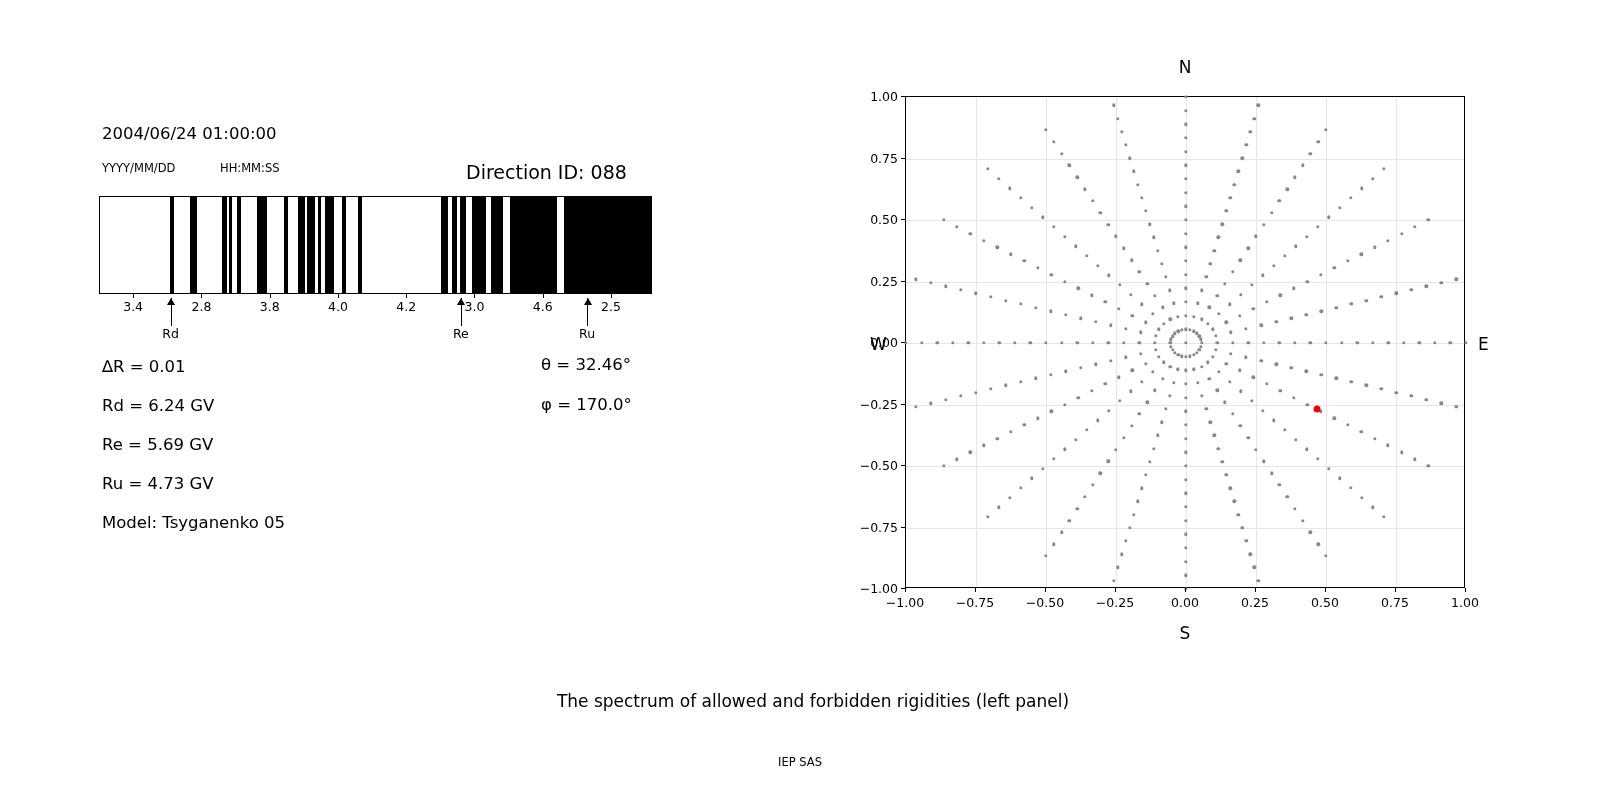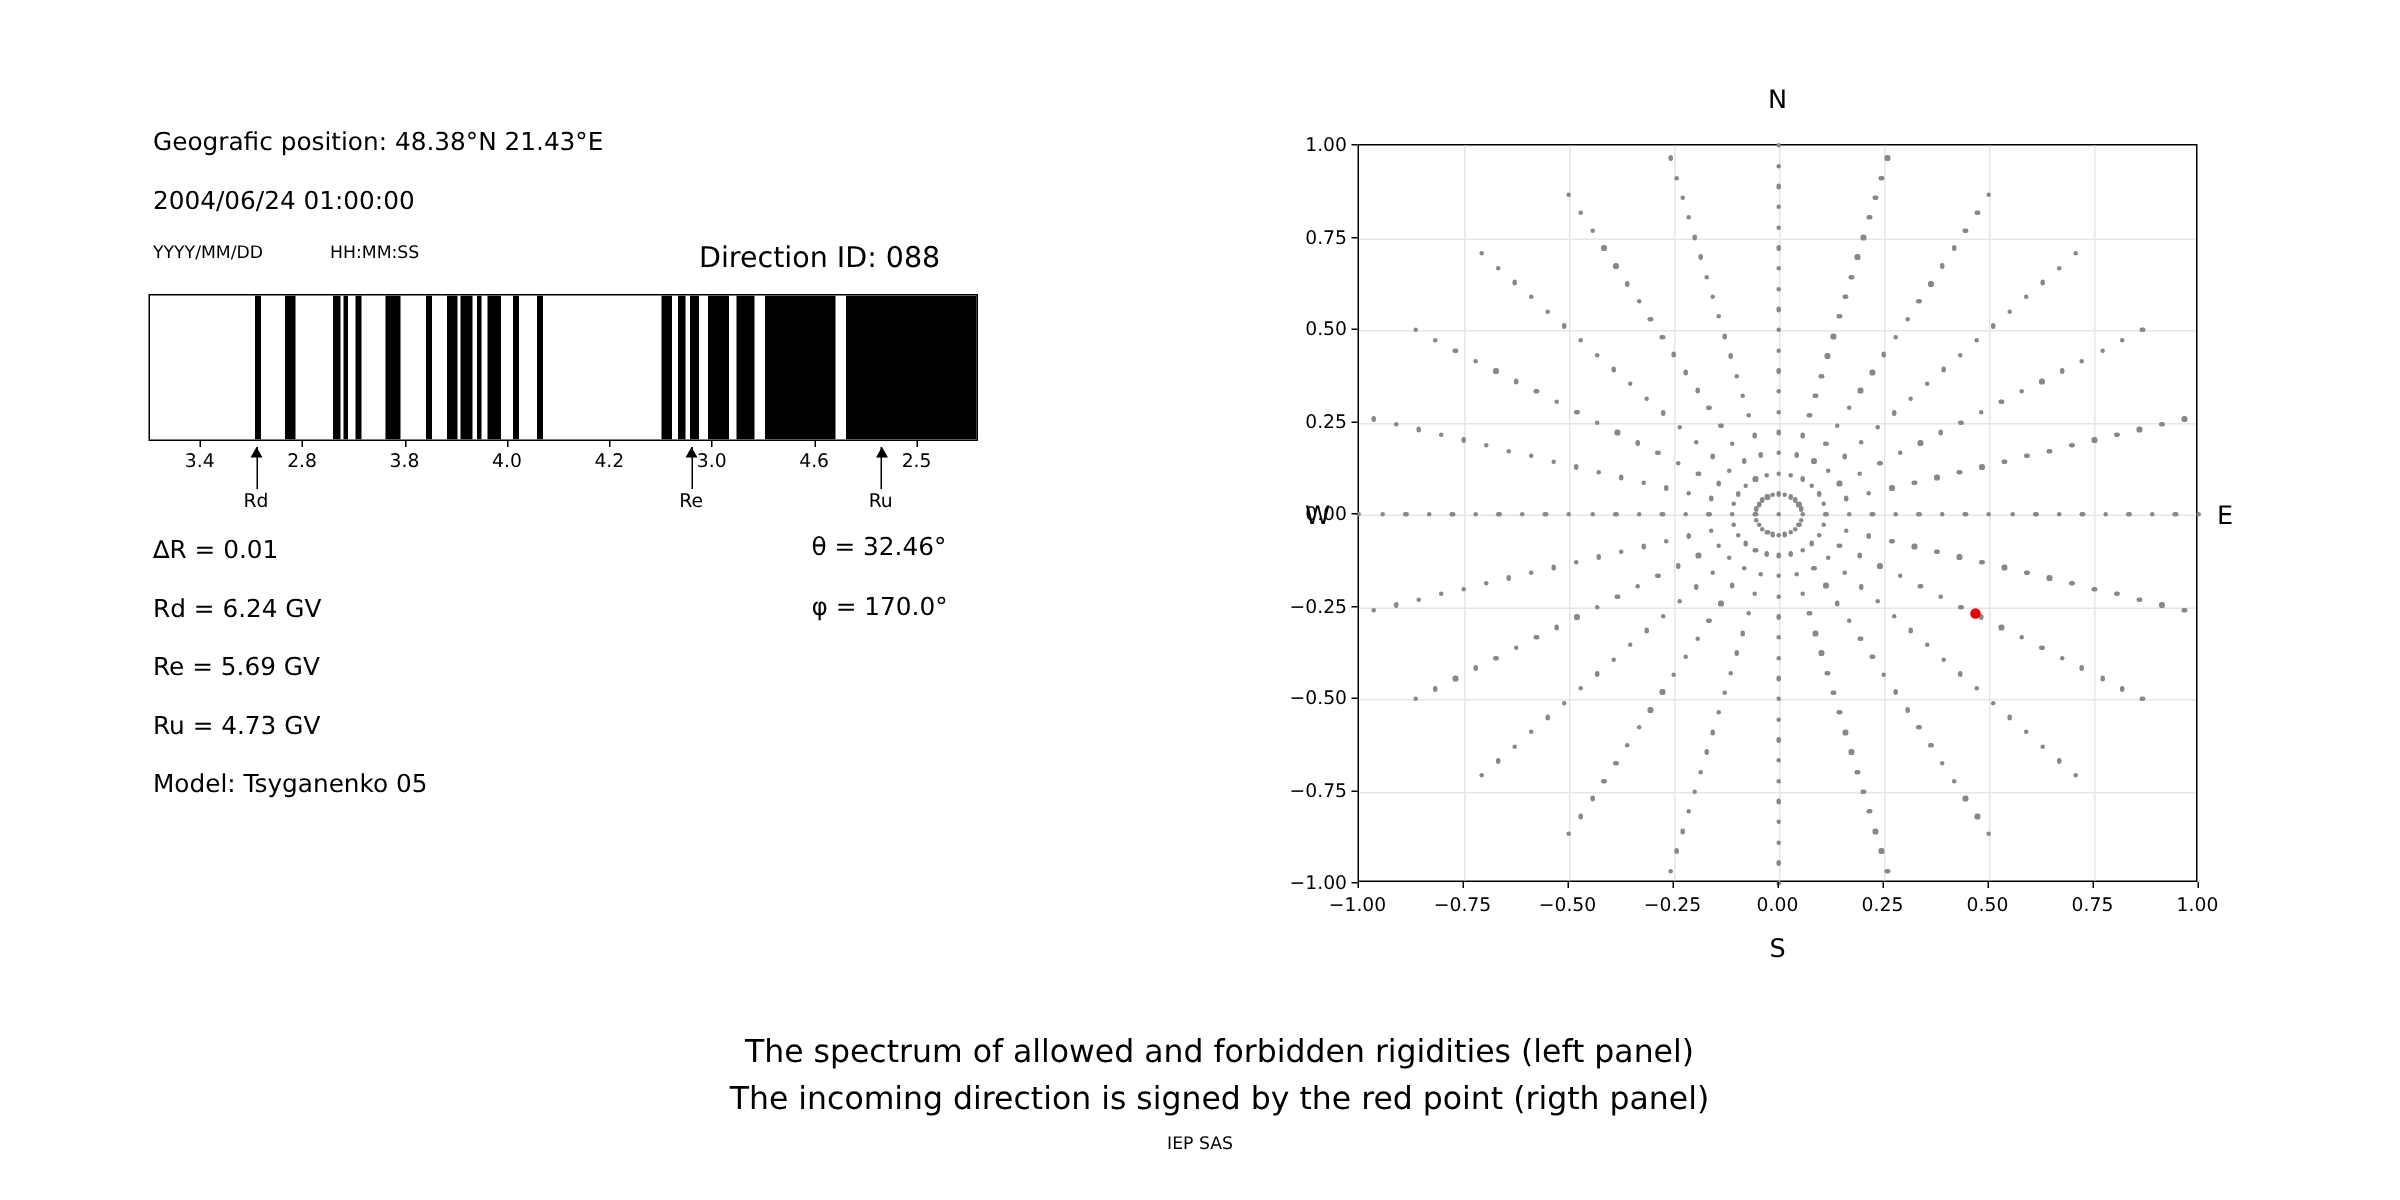--- a/index.html
+++ b/index.html
@@ -204,38 +204,37 @@
   }
 
   
   #caption {
     position: absolute;
     left: 0; top: 686px;
     width: 1600px;
     text-align: center;
   }
   #caption .cap-line {
-    font-size: 21px;
+    font-size: 17px;
     line-height: 31px;
     padding-left: 26px;
   }
   #credit {
     position: absolute;
     left: 0; top: 755px;
     width: 1600px;
     text-align: center;
     font-size: 11.5px;
   }
 </style>
 </head>
 <body>
 
 <div id="left-panel">
 
-  <div id="geo-position">Geografic position: 48.38°N 21.43°E</div>
   <div id="datetime">2004/06/24 01:00:00</div>
   <div id="format-date">YYYY/MM/DD</div>
   <div id="format-time">HH:MM:SS</div>
   <div id="direction-id">Direction ID: 088</div>
 
   <div id="spectrum-box">
       <div class="band" style="left: 69.9784px; width: 4.43765px;"></div>
       <div class="band" style="left: 90.4599px; width: 6.82716px;"></div>
       <div class="band" style="left: 122.206px; width: 4.77901px;"></div>
       <div class="band" style="left: 129.033px; width: 3.41358px;"></div>
@@ -779,15 +778,14 @@
     <div class="xtick" style="left: 525px; top: 595px;">0.50</div>
     <div class="xtick-mark" style="left: 525px; top: 588px;"></div>
     <div class="xtick" style="left: 595px; top: 595px;">0.75</div>
     <div class="xtick-mark" style="left: 595px; top: 588px;"></div>
     <div class="xtick" style="left: 665px; top: 595px;">1.00</div>
     <div class="xtick-mark" style="left: 665px; top: 588px;"></div>
   </div>
 
 <div id="caption">
   <div class="cap-line">The spectrum of allowed and forbidden rigidities (left panel)</div>
-  <div class="cap-line">The incoming direction is signed by the red point (rigth panel)</div>
 </div>
 <div id="credit">IEP SAS</div>
 
 </body></html>

